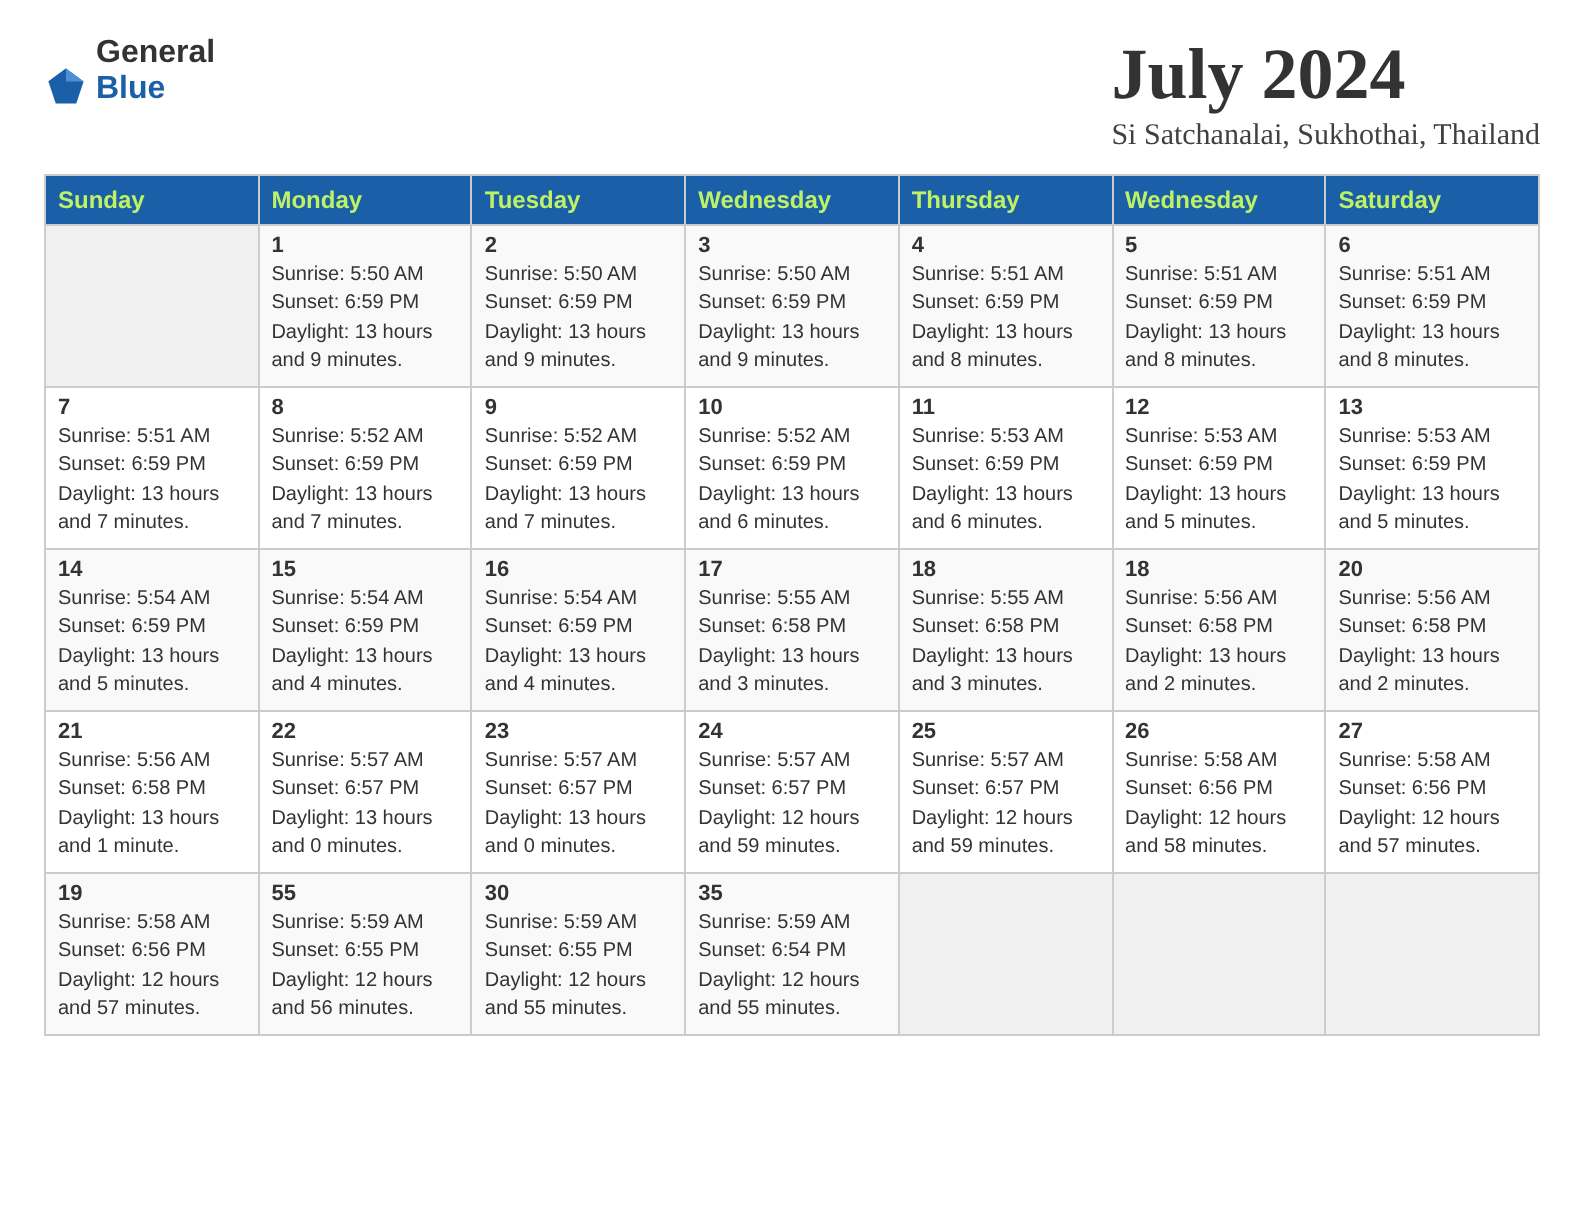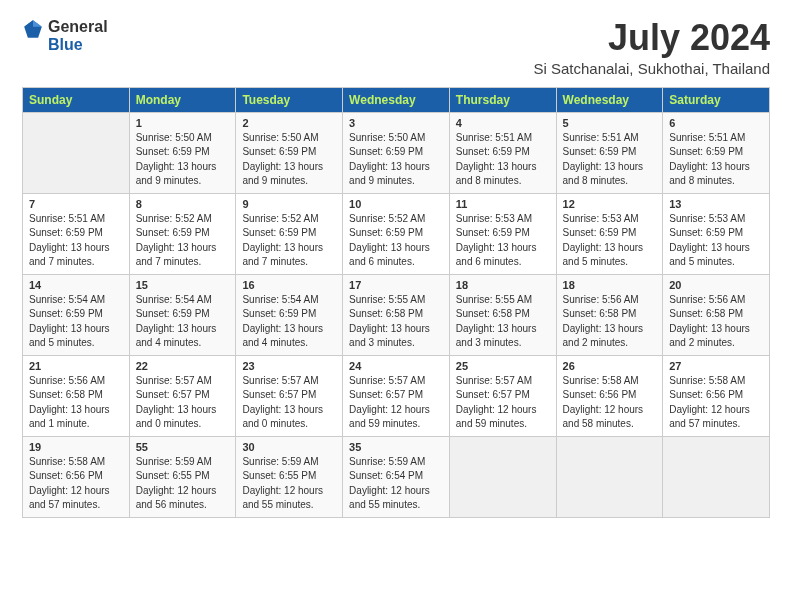--- a/index.html
+++ b/index.html
@@ -15,39 +15,40 @@
       padding: 18px 22px 12px 22px;
     }
     .header-row {
       display: flex;
       justify-content: space-between;
       align-items: flex-start;
       margin-bottom: 10px;
     }
     .logo {
       display: flex;
-      align-items: flex-start;
+      align-items: flex-end;
       gap: 4px;
     }
     .logo-text-general {
       font-size: 16px;
       font-weight: bold;
       color: #333;
     }
     .logo-text-blue {
       font-size: 16px;
       font-weight: bold;
       color: #1a5fa8;
     }
     .logo-icon {
       width: 22px;
       height: 22px;
     }
     .title-block {
-      text-align: right;
+      text-align: left;
+      font-family: Liberation Serif, serif;
     }
     .main-title {
       font-size: 36px;
       font-weight: bold;
       color: #333;
       line-height: 1.1;
     }
     .subtitle {
       font-size: 15px;
       color: #404040;

